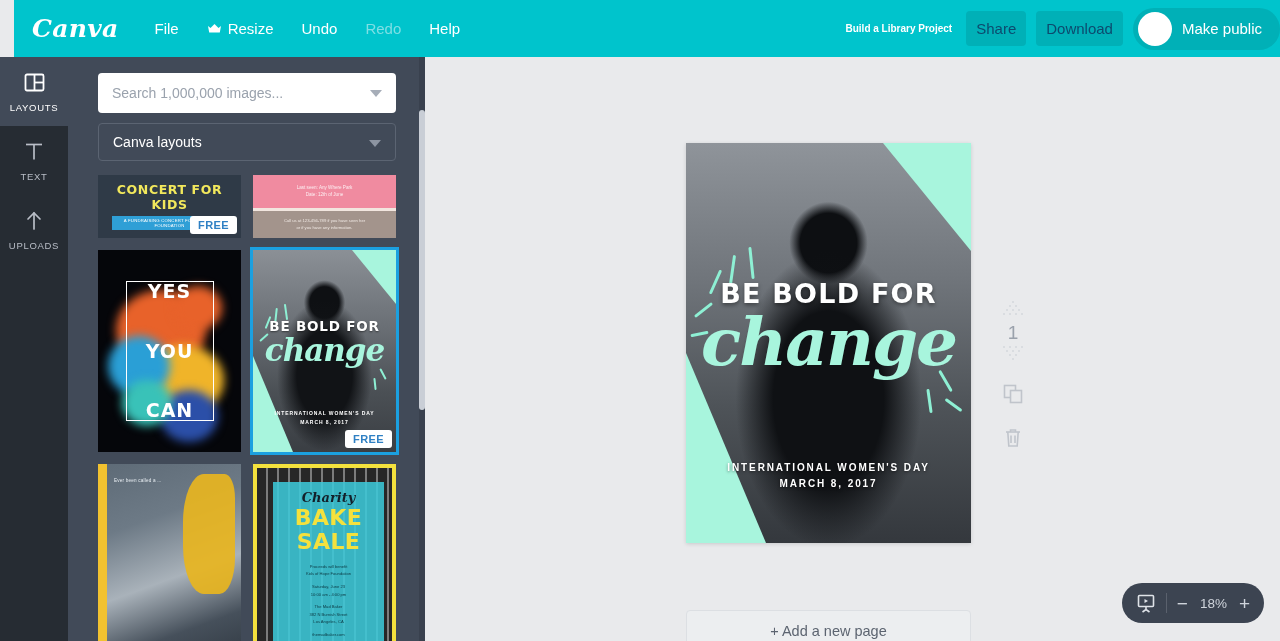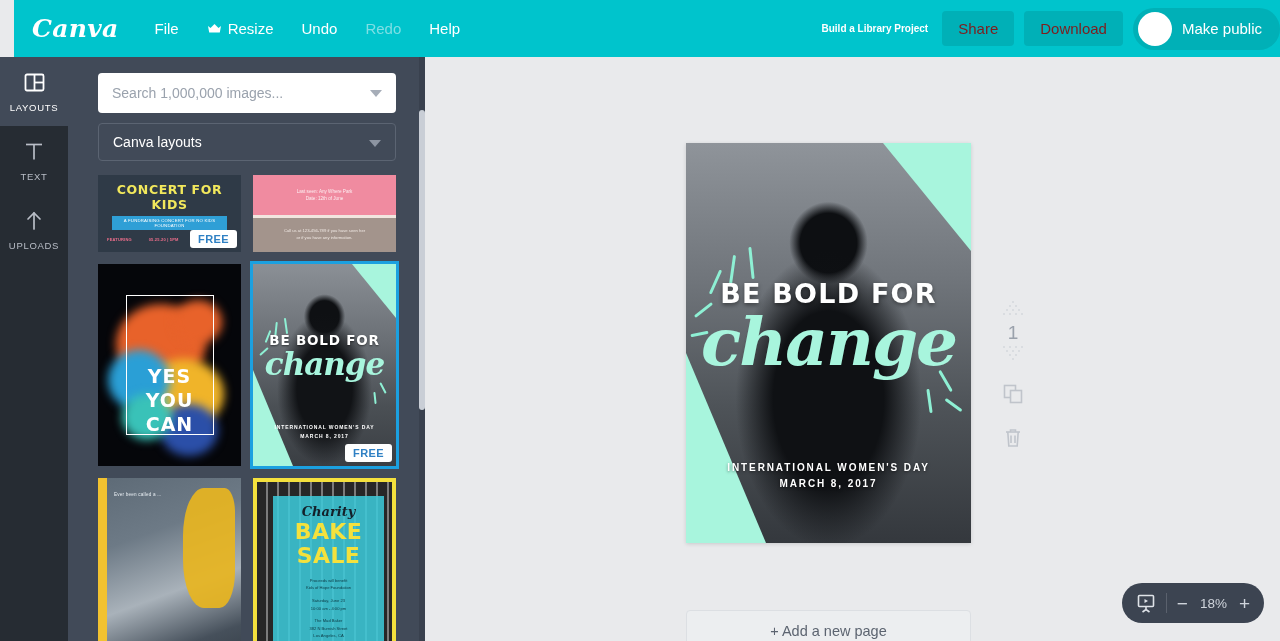--- a/index.html
+++ b/index.html
@@ -35,24 +35,24 @@
   .menu-item.dim { color: #7fdfe4; }
   .menu-item.ital { font-style: italic; color: #e6fbfc; margin-left: 10px; }
   .crown { display: inline-block; width: 15px; height: 11px; position: relative; }
   .crown svg { display: block; }
   .spacer { flex: 1 1 auto; }
   .proj-title {
     font-size: 10px; font-weight: 700; color: #fff;
     margin-right: 14px; white-space: nowrap;
   }
   .tbtn {
-    background: #00b0b7; color: #7f1d1d;
+    background: #00b0b7; color: #0c4a6e;
     border: none; border-radius: 4px;
     font-size: 15px; font-family: inherit;
-    padding: 9px 16px; margin-right: 10px;
+    padding: 9px 10px; margin-right: 10px;
     cursor: pointer; white-space: nowrap;
   }
   .makepublic {
     display: flex; align-items: center; gap: 10px;
     background: #00b0b7; border-radius: 21px;
     padding: 4px 18px 4px 5px; margin-right: 14px;
     cursor: pointer;
   }
   .toggle-knob {
     width: 34px; height: 34px; border-radius: 50%;
@@ -122,21 +122,21 @@
   .grid {
     width: 298px;
     display: flex; flex-wrap: wrap;
     gap: 12px;
   }
   .thumb {
     position: relative;
     width: 143px; overflow: hidden;
     cursor: pointer; background: #2b313a;
   }
-  .thumb.h-small { height: 77px; }
+  .thumb.h-small { height: 63px; }
   .thumb.h-tall  { height: 202px; }
   .thumb.selected { outline: 3px solid #1ba0e0; outline-offset: 0; }
   .badge-free {
     position: absolute; right: 4px; bottom: 4px;
     background: #ffffff; color: #2f80c4;
     font-size: 11px; font-weight: 700;
     padding: 3px 8px; border-radius: 3px;
     letter-spacing: .4px; z-index: 5;
   }
 
@@ -182,21 +182,21 @@
     position: relative;
   }
   .t-yes .blob {
     position: absolute; border-radius: 50%; filter: blur(5px);
   }
   .t-yes .frame {
     position: relative; z-index: 3;
     width: 88px; height: 140px;
     border: 1.5px solid #ffffff;
     display: flex; flex-direction: column;
-    align-items: center; justify-content: flex-end;
+    align-items: center; justify-content: space-between;
     gap: 5px;
   }
   .t-yes .frame div {
     font-size: 19px; color: #ffffff; font-weight: 700;
     letter-spacing: 1px; line-height: 1;
     font-family: "DejaVu Sans", sans-serif;
   }
 
   
   .t-bold { background: #6f7276; position: relative; overflow: hidden; }

